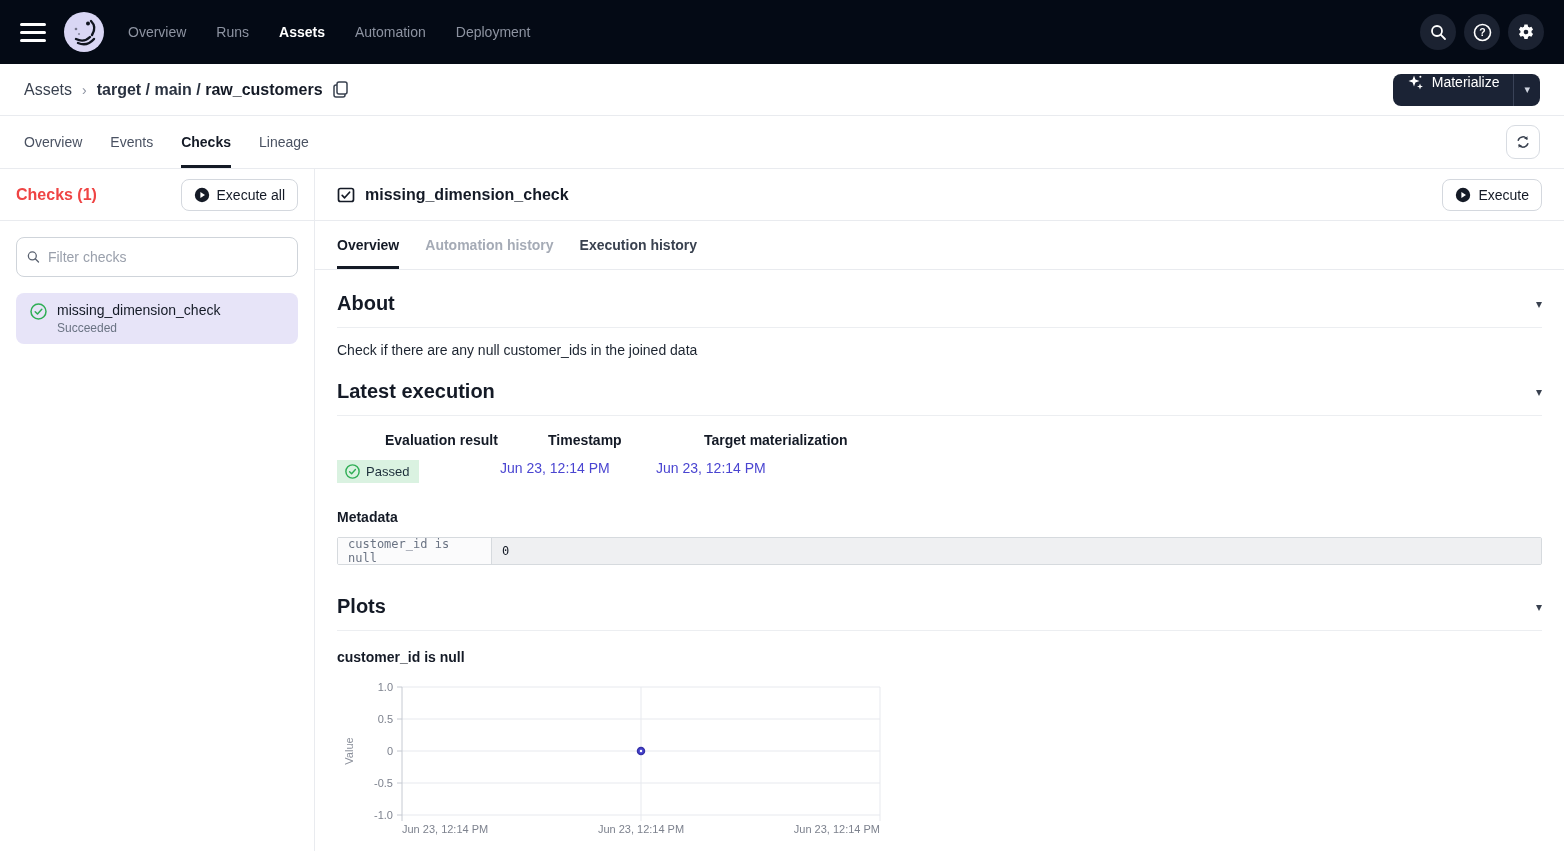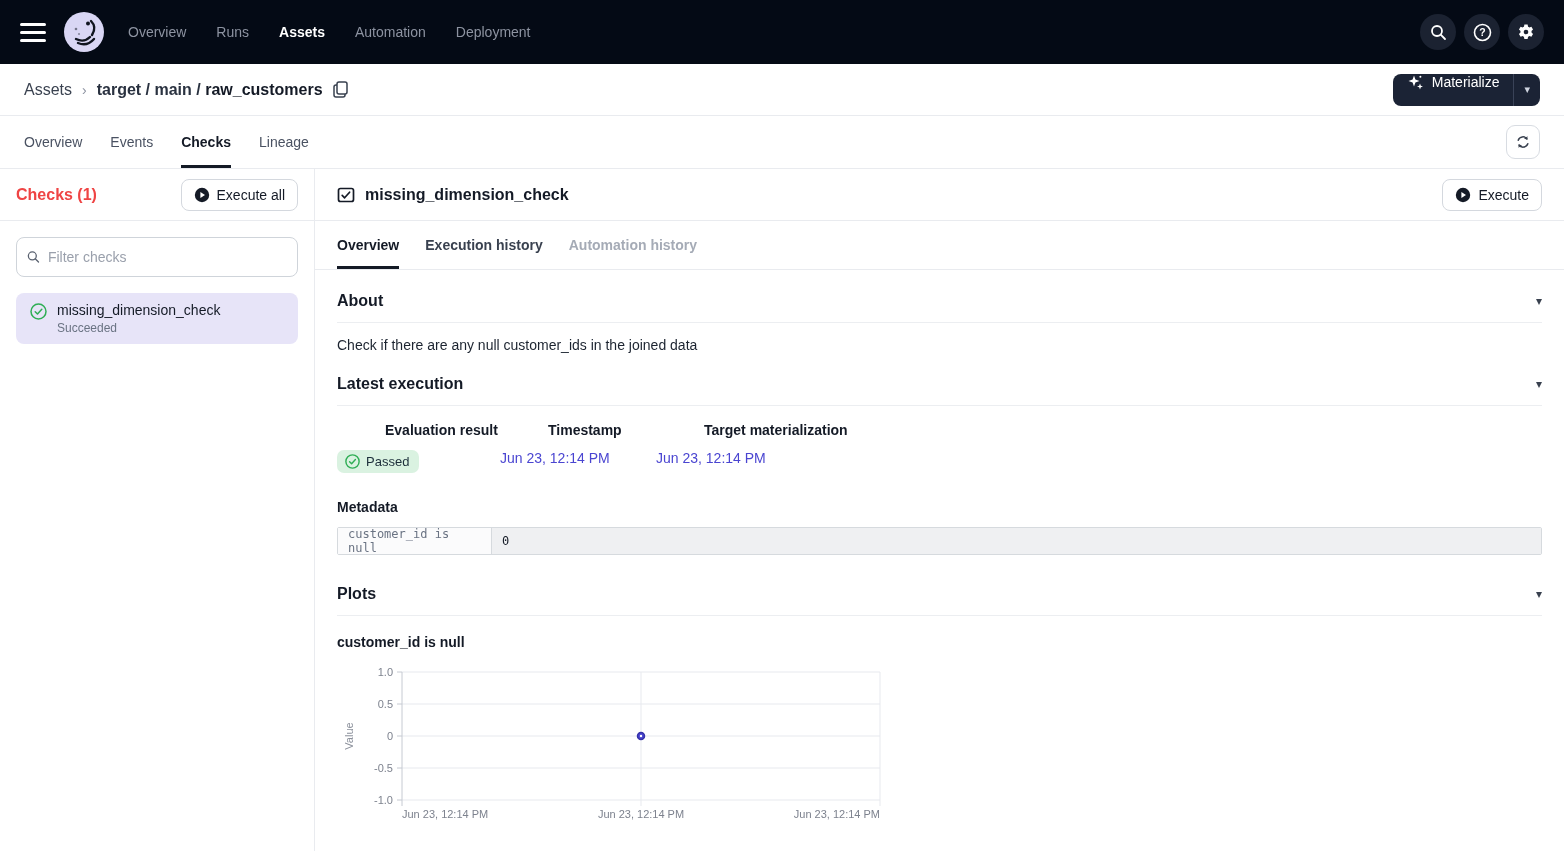--- a/index.html
+++ b/index.html
@@ -63,30 +63,30 @@
 
   .inner-tabrow { height:49px; display:flex; align-items:flex-end; padding:0 22px; border-bottom:1px solid #e9ebef; }
   .itabs { display:flex; gap:26px; height:100%; }
   .itab { font-size:14px; font-weight:600; color:#39414f; display:flex; align-items:center; height:100%; position:relative; cursor:pointer; }
   .itab.active { color:#141a26; font-weight:700; }
   .itab.active:after { content:""; position:absolute; left:0; right:0; bottom:0; height:3px; background:#141a26; }
   .itab.muted { color:#a5abb6; }
 
   .body { padding:0 22px; overflow:hidden; }
   .section-head { display:flex; align-items:center; justify-content:space-between; padding:22px 0 12px 0; border-bottom:1px solid #eceef1; }
-  .section-title { font-size:16px; font-weight:700; color:#141a26; }
+  .section-title { font-size:20px; font-weight:700; color:#141a26; }
   .sec-caret { color:#39414f; font-size:12px; cursor:pointer; }
   .about-text { font-size:14px; color:#1c2430; padding:14px 0 8px 0; }
 
   .exec-grid { display:flex; padding-top:16px; }
   .exec-col { display:flex; flex-direction:column; gap:12px; }
   .exec-col.c1 { width:163px; }
   .exec-col.c2 { width:156px; }
   .exec-label { font-size:14px; font-weight:700; color:#141a26;margin-left:48px; }
-  .badge { display:inline-flex; gap:6px; background:#daf2e1; border-radius:7px; padding:4px 10px 4px 8px; font-size:13px; color:#1c2e3a; width:fit-content; }
+  .badge { display:inline-flex; gap:6px; background:#daf2e1; border-radius:0; padding:4px 10px 4px 8px; font-size:13px; color:#1c2e3a; width:fit-content; }
   .linkval { font-size:14px; color:#4a45d1; cursor:pointer; }
 
   .meta-title { font-size:14px; font-weight:700; color:#141a26; padding:26px 0 12px 0; }
   .meta-table { display:flex; border:1px solid #d6dade; border-radius:2px; height:28px; font-family:"DejaVu Sans Mono", monospace; font-size:12px; align-items:stretch; }
   .meta-key { width:154px; display:flex; align-items:center; padding:0 10px; color:#6a7383; background:#fbfbfc; border-right:1px solid #d6dade; flex-shrink:0; }
   .meta-val { flex:1; display:flex; align-items:center; padding:0 10px; color:#141a26; background:#eff0f2; }
 
   .plot-title { font-size:14px; font-weight:700; color:#141a26; padding:18px 0 14px 0; }
   .chart { display:block; }
   .chart text { font-family:"Liberation Sans", sans-serif; fill:#7d828e; font-size:11px; }
@@ -227,22 +227,22 @@
             <circle cx="8" cy="8" r="7.2" fill="#141a26"></circle>
             <path d="M6.4 5 L11 8 L6.4 11 Z" fill="#fff"></path>
           </svg>
         <span>Execute</span>
       </button>
     </div>
 
     <div class="inner-tabrow">
       <div class="itabs">
         <span class="itab active">Overview</span>
+        <span class="itab muted">Automation history</span>
         <span class="itab">Execution history</span>
-        <span class="itab muted">Automation history</span>
       </div>
     </div>
 
     <div class="body">
 
       <div class="section-head">
         <span class="section-title">About</span>
         <span class="sec-caret">▾</span>
       </div>
       <div class="about-text">Check if there are any null customer_ids in the joined data</div>

